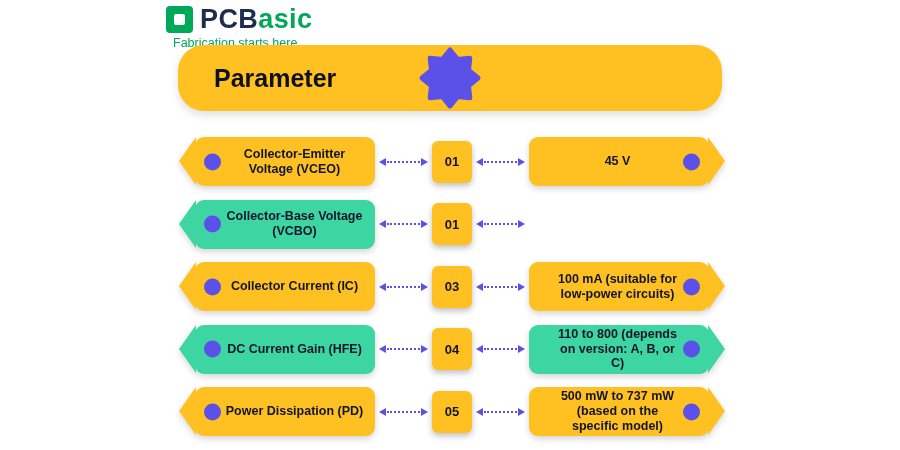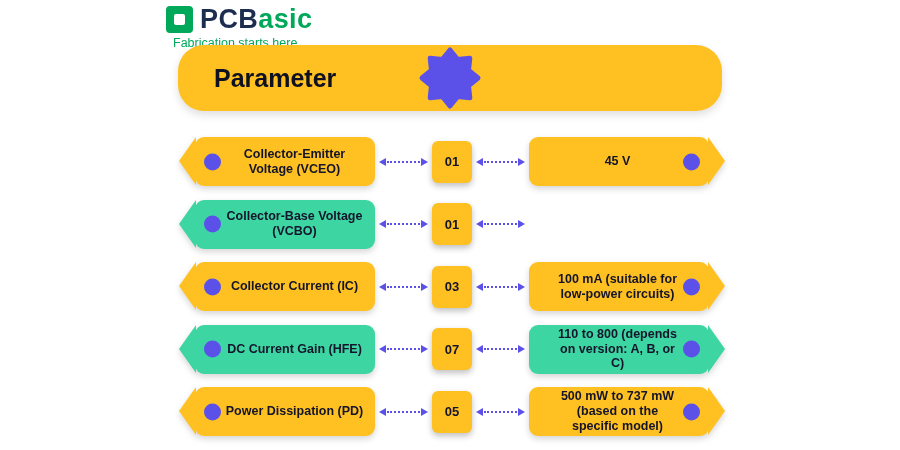--- a/index.html
+++ b/index.html
@@ -165,21 +165,21 @@
   <div class="row">
     <div class="box left green">
       <span class="dot"></span>
       <span class="param-text">DC Current Gain (HFE)</span>
     </div>
     <div class="connector">
       <span class="arr a-left"></span>
       <span class="conn-line"></span>
       <span class="arr a-right"></span>
     </div>
-    <div class="numbox">07</div>
+    <div class="numbox">04</div>
     <div class="connector">
       <span class="arr a-left"></span>
       <span class="conn-line"></span>
       <span class="arr a-right"></span>
     </div>
     <div class="box right green">
       <span class="spec-text">110 to 800 (depends on version: A, B, or C)</span>
       <span class="dot"></span>
     </div>
   </div>

